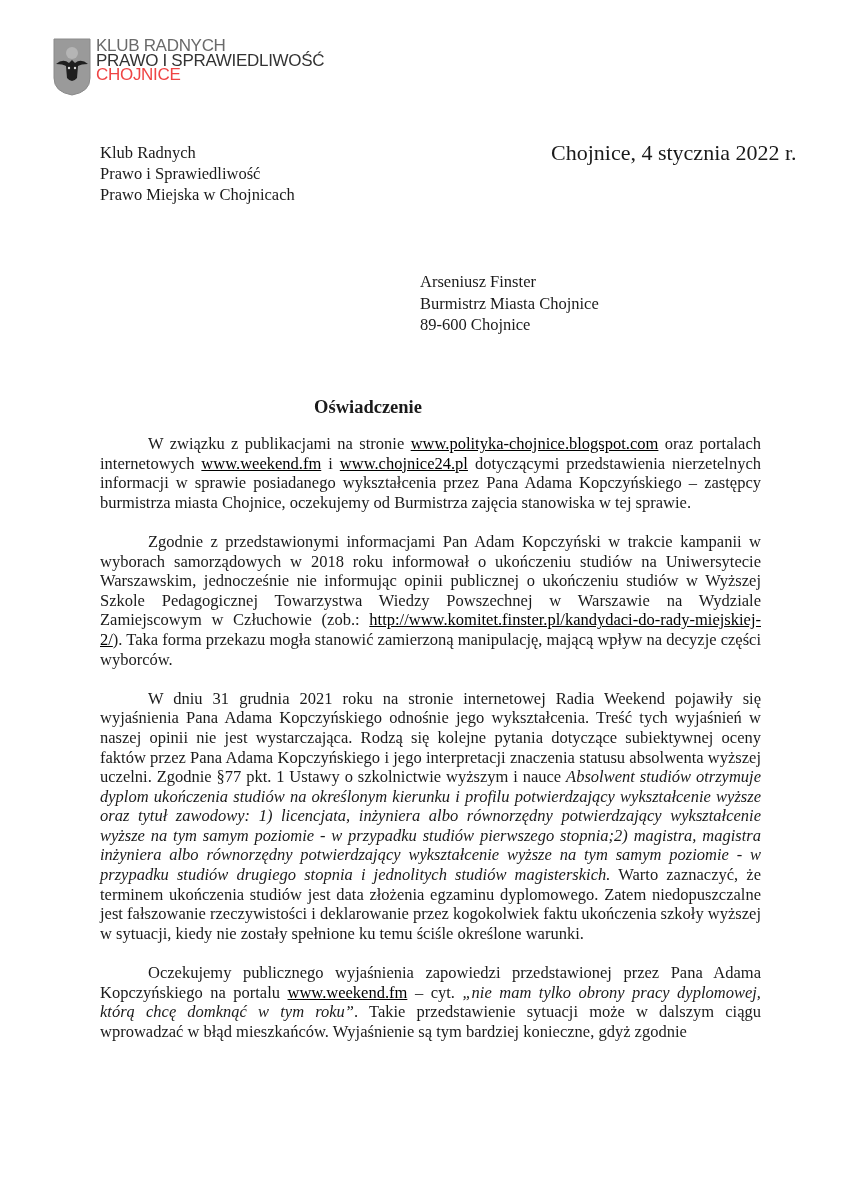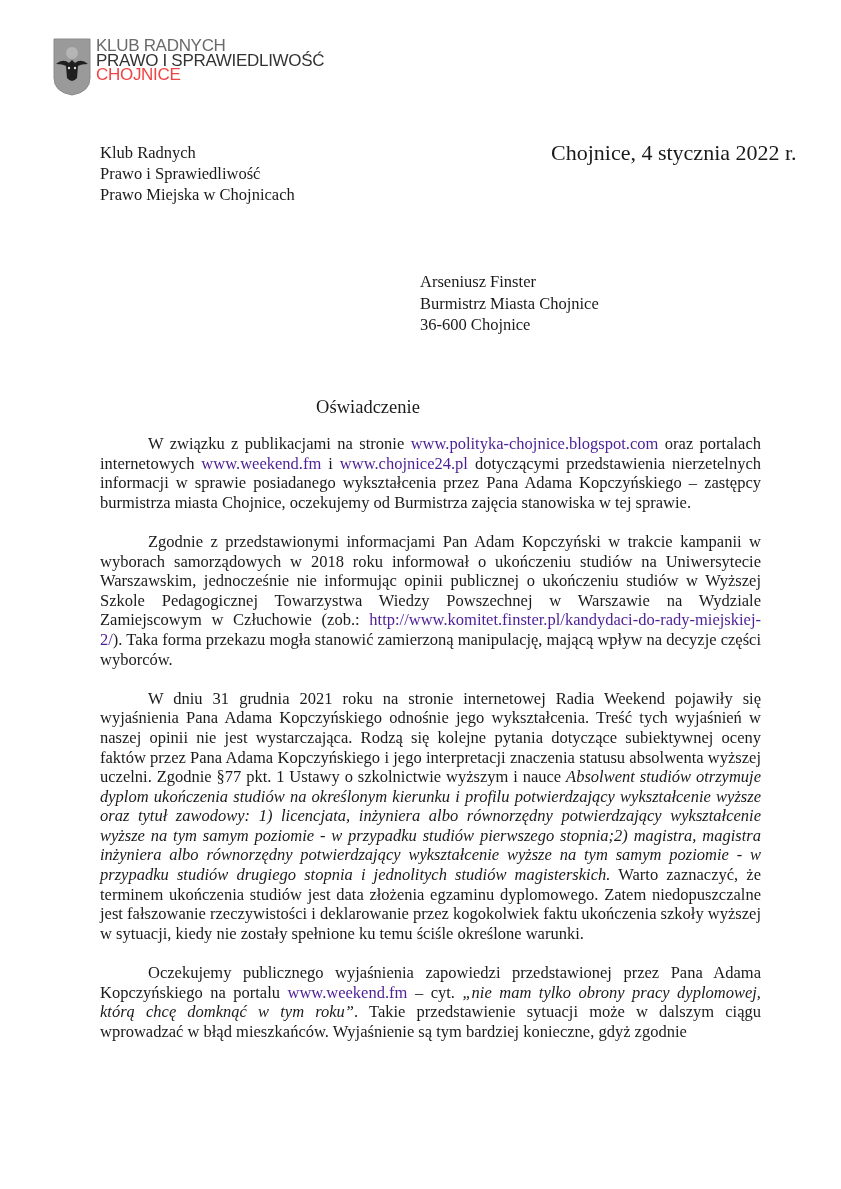--- a/index.html
+++ b/index.html
@@ -11,24 +11,24 @@
   .logo-text { margin-left: 5px; margin-top: 1px; font-family: "Liberation Sans", sans-serif;
                color: #555; line-height: 14.5px; letter-spacing: -0.3px; }
   .logo-text .l1 { font-size: 17px; color: #6a6a6a; }
   .logo-text .l2 { font-size: 17px; color: #333; font-weight: normal; }
   .logo-text .l3 { font-size: 17px; color: #ef4444; }
 
   .sender { position: absolute; left: 100px; top: 142px; font-size: 16.5px; line-height: 21px; }
   .date { position: absolute; left: 551px; top: 142px; font-size: 22px; line-height: 21px; }
   .recipient { position: absolute; left: 420px; top: 271px; font-size: 16.5px; line-height: 21.5px; font-weight: normal; }
   .title { position: absolute; left: 0; width: 736px; top: 397px; text-align: center;
-           font-size: 18.5px; font-weight: normal; }
+           font-size: 18.5px; font-weight: bold; }
   .body { position: absolute; left: 100px; top: 434px; width: 661px; font-size: 16.5px; line-height: 19.6px; }
   .body p { margin: 0 0 19.6px 0; text-indent: 48px; text-align: justify; }
-  .body a { color: #4c1d95; }
+  .body a { color: #000000; text-decoration: underline; }
   .body i { }
 </style>
 </head>
 <body>
 
 <div class="logo">
   <div class="crest">
     <svg width="38" height="58" viewBox="0 0 38 58">
       <path d="M1 1 H37 V40 Q37 54 19 57 Q1 54 1 40 Z" fill="#9a9a9a" stroke="#8a8a8a"></path>
       <circle cx="19" cy="15" r="6" fill="#b5b5b5"></circle>
@@ -48,21 +48,21 @@
   <div>Klub Radnych</div>
   <div>Prawo i Sprawiedliwość</div>
   <div>Prawo Miejska w Chojnicach</div>
 </div>
 
 <div class="date">Chojnice, 4 stycznia 2022 r.</div>
 
 <div class="recipient">
   <div>Arseniusz Finster</div>
   <div>Burmistrz Miasta Chojnice</div>
-  <div>36-600 Chojnice</div>
+  <div>89-600 Chojnice</div>
 </div>
 
 <div class="title">Oświadczenie</div>
 
 <div class="body">
   <p><span>W związku z publikacjami na stronie </span><a>www.polityka-chojnice.blogspot.com</a><span> oraz portalach internetowych </span><a>www.weekend.fm</a><span> i </span><a>www.chojnice24.pl</a><span> dotyczącymi przedstawienia nierzetelnych informacji w sprawie posiadanego wykształcenia przez Pana Adama Kopczyńskiego – zastępcy burmistrza miasta Chojnice, oczekujemy od Burmistrza zajęcia stanowiska w tej sprawie.</span></p>
 
   <p><span>Zgodnie z przedstawionymi informacjami Pan Adam Kopczyński w trakcie kampanii w wyborach samorządowych w 2018 roku informował o ukończeniu studiów na Uniwersytecie Warszawskim, jednocześnie nie informując opinii publicznej o ukończeniu studiów w Wyższej Szkole Pedagogicznej Towarzystwa Wiedzy Powszechnej w Warszawie na Wydziale Zamiejscowym w Człuchowie  (zob.: </span><a>http://www.komitet.finster.pl/kandydaci-do-rady-miejskiej-2/</a><span>). Taka forma przekazu mogła stanowić zamierzoną manipulację, mającą wpływ na decyzje części wyborców.</span></p>
 
   <p><span>W dniu 31 grudnia 2021 roku na stronie internetowej Radia Weekend pojawiły się wyjaśnienia Pana Adama Kopczyńskiego odnośnie jego wykształcenia. Treść tych wyjaśnień w naszej opinii nie jest wystarczająca. Rodzą się kolejne pytania dotyczące subiektywnej oceny faktów przez Pana Adama Kopczyńskiego i jego interpretacji znaczenia statusu absolwenta wyższej uczelni. Zgodnie §77 pkt. 1 Ustawy o szkolnictwie wyższym i nauce </span><i>Absolwent studiów otrzymuje dyplom ukończenia studiów na określonym kierunku i profilu potwierdzający wykształcenie wyższe oraz tytuł zawodowy: 1) licencjata, inżyniera albo równorzędny potwierdzający wykształcenie wyższe na tym samym poziomie - w przypadku studiów pierwszego stopnia;2) magistra, magistra inżyniera albo równorzędny potwierdzający wykształcenie wyższe na tym samym poziomie - w przypadku studiów drugiego stopnia i jednolitych studiów magisterskich.</i><span> Warto zaznaczyć, że terminem ukończenia studiów jest data złożenia egzaminu dyplomowego. Zatem niedopuszczalne jest fałszowanie rzeczywistości i deklarowanie przez kogokolwiek faktu ukończenia szkoły wyższej w sytuacji, kiedy nie zostały spełnione ku temu ściśle określone warunki.</span></p>

